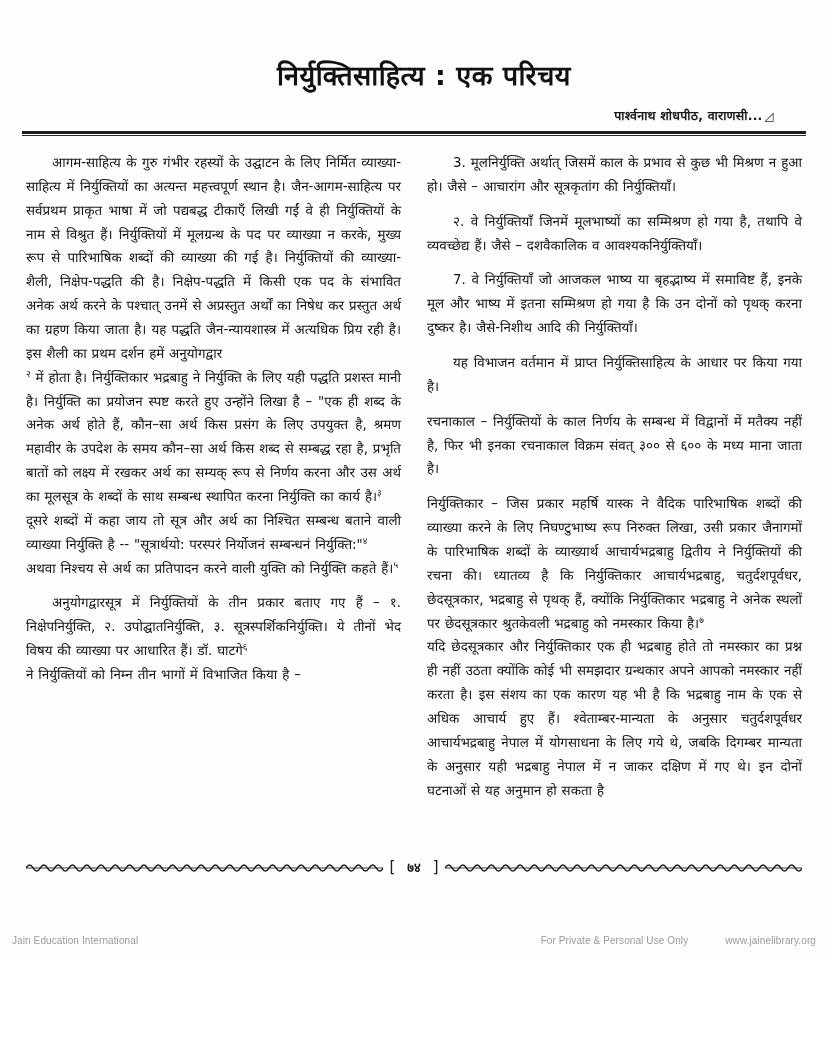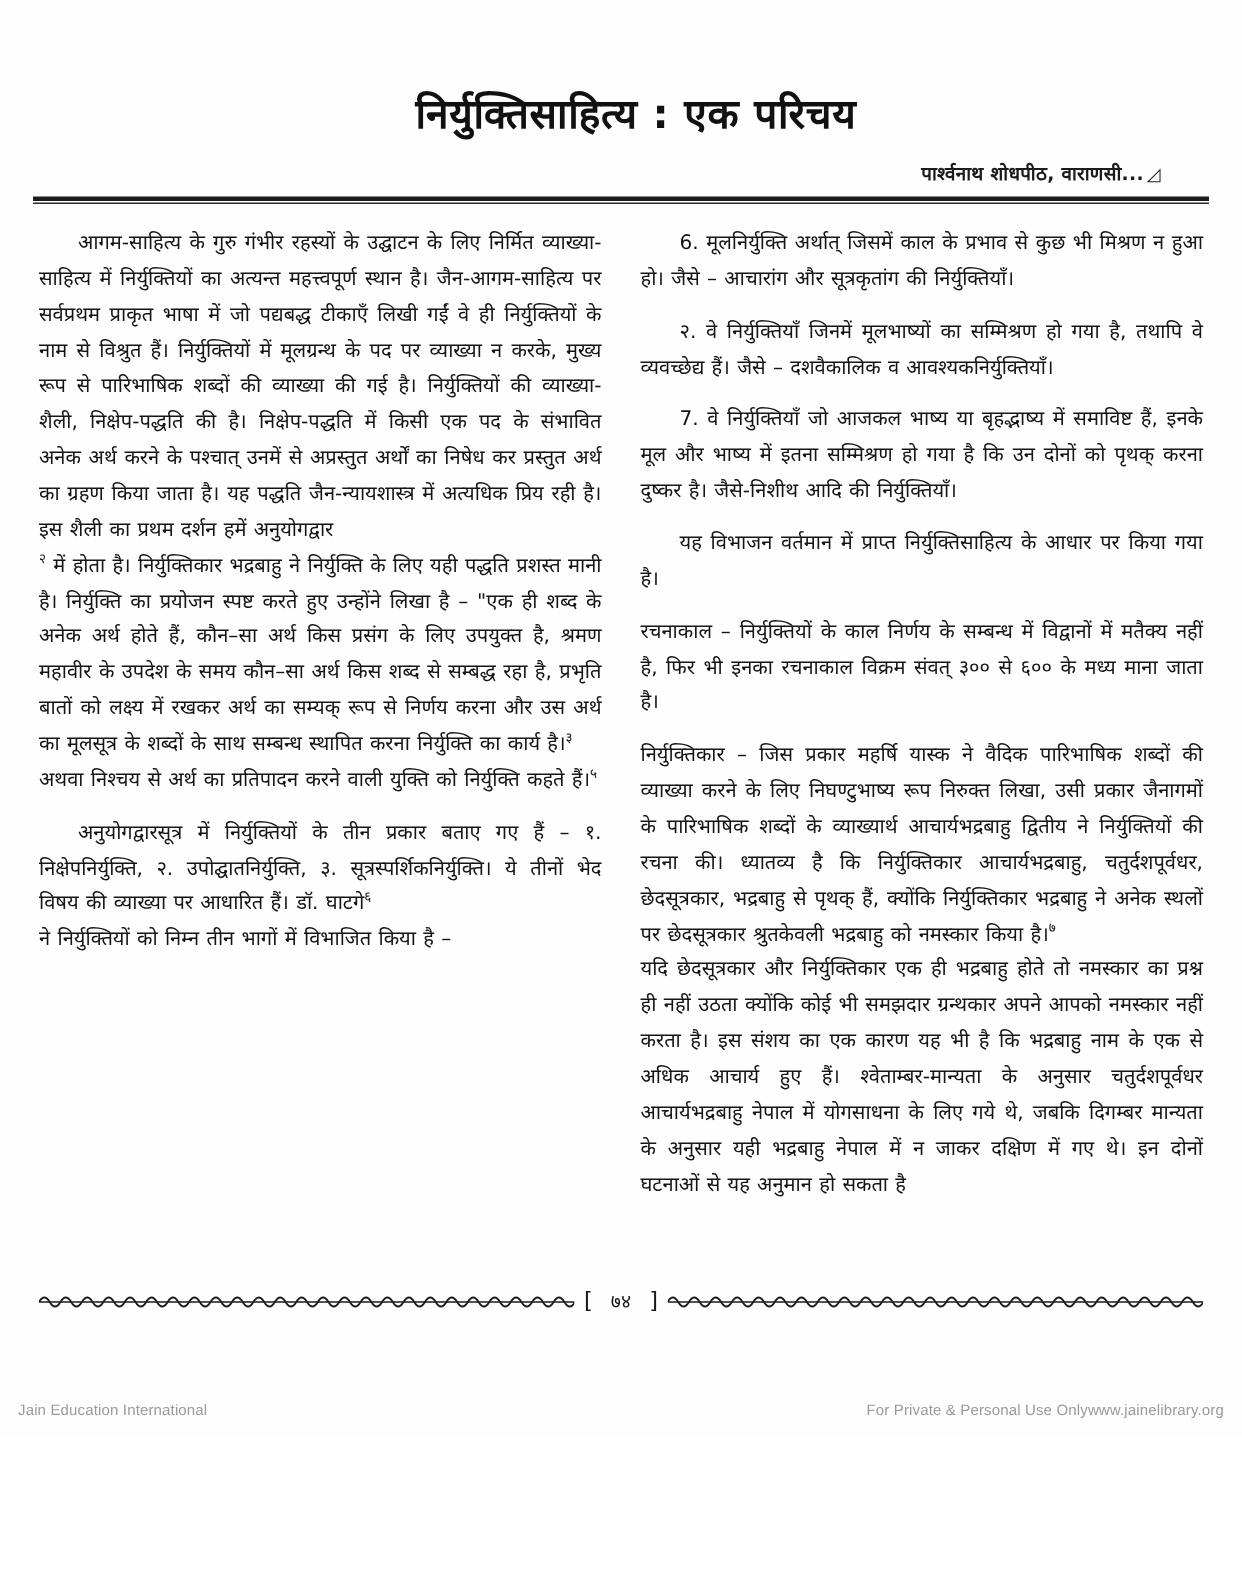--- a/index.html
+++ b/index.html
@@ -125,21 +125,21 @@
   }
   .squiggle {
     flex: 1;
     height: 14px;
     overflow: hidden;
   }
   .squiggle svg { display: block; width: 100%; height: 14px; }
   .page-number {
     font-family: "DejaVu Sans", sans-serif;
     font-size: 13px;
-    font-weight: 400;
+    font-weight: 700;
     color: #1a1a1a;
     padding: 0 6px;
     white-space: nowrap;
   }
   .bracket {
     font-family: "DejaVu Sans", sans-serif;
     font-size: 15px;
     color: #1a1a1a;
     line-height: 1;
   }
@@ -150,20 +150,21 @@
     left: 0; right: 0;
     bottom: 12px;
     display: flex;
     justify-content: space-between;
     padding: 0 12px;
     box-sizing: border-box;
     font-family: "Liberation Sans", sans-serif;
     font-size: 10px;
     color: #9a9a9a;
     letter-spacing: .1px;
+    gap: 37px;
   }
   .footer span { white-space: nowrap; }
   .footer .center { flex: 1; text-align: right; }
   .footer .right { text-align: left; }
 </style>
 </head>
 <body>
 
 <div class="page">
 
@@ -178,27 +179,28 @@
   <div class="rule-wrap">
     <div class="rule-thick"></div>
     <div class="rule-thin"></div>
   </div>
 
   <div class="columns">
 
     <div class="col">
       <p class="indent">आगम-साहित्य के गुरु गंभीर रहस्यों के उद्घाटन के लिए निर्मित व्याख्या-साहित्य में निर्युक्तियों का अत्यन्त महत्त्वपूर्ण स्थान है। जैन-आगम-साहित्य पर सर्वप्रथम प्राकृत भाषा में जो पद्यबद्ध टीकाएँ लिखी गईं वे ही निर्युक्तियों के नाम से विश्रुत हैं। निर्युक्तियों में  मूलग्रन्थ के पद पर व्याख्या न करके, मुख्य रूप से पारिभाषिक शब्दों की व्याख्या की  गई है। निर्युक्तियों की व्याख्या-शैली, निक्षेप-पद्धति की है। निक्षेप-पद्धति में किसी एक पद  के संभावित अनेक अर्थ करने के पश्चात् उनमें से अप्रस्तुत अर्थों का निषेध कर प्रस्तुत अर्थ का ग्रहण किया जाता है। यह पद्धति जैन-न्यायशास्त्र में अत्यधिक प्रिय रही है। इस शैली का प्रथम दर्शन हमें अनुयोगद्वार</p>
       <p class="hang" style="margin-top:-11px"><sup class="fn">२</sup><span> में होता है। निर्युक्तिकार भद्रबाहु ने निर्युक्ति के लिए यही पद्धति प्रशस्त मानी है। निर्युक्ति का प्रयोजन स्पष्ट करते हुए उन्होंने लिखा  है – "एक ही शब्द के अनेक अर्थ होते हैं, कौन–सा अर्थ किस प्रसंग के लिए उपयुक्त है, श्रमण महावीर के उपदेश के समय कौन–सा अर्थ किस शब्द से सम्बद्ध रहा है,  प्रभृति बातों को लक्ष्य में रखकर अर्थ का सम्यक् रूप से निर्णय करना और उस अर्थ का  मूलसूत्र के शब्दों के साथ सम्बन्ध स्थापित करना निर्युक्ति का कार्य है।</span><sup class="fn">३</sup></p>
+      <p class="hang" style="margin-top:-11px"><span> दूसरे  शब्दों में कहा जाय तो सूत्र और अर्थ का निश्चित सम्बन्ध बताने वाली व्याख्या निर्युक्ति है -- "सूत्रार्थयो: परस्परं निर्योजनं सम्बन्धनं निर्युक्ति:"</span><sup class="fn">४</sup></p>
       <p class="hang" style="margin-top:-11px"><span> अथवा निश्चय से अर्थ  का प्रतिपादन करने वाली युक्ति को निर्युक्ति कहते हैं।</span><sup class="fn">५</sup></p>
       <p class="indent"><span>अनुयोगद्वारसूत्र में निर्युक्तियों के तीन प्रकार बताए गए हैं – १.  निक्षेपनिर्युक्ति,  २.  उपोद्घातनिर्युक्ति,  ३. सूत्रस्पर्शिकनिर्युक्ति। ये तीनों भेद विषय की  व्याख्या पर आधारित हैं। डॉ. घाटगे</span><sup class="fn">६</sup></p>
       <p class="hang" style="margin-top:-11px"> ने निर्युक्तियों को निम्न तीन भागों में  विभाजित किया है –</p>
     </div>
 
     <div class="col">
-      <p class="indent">6. मूलनिर्युक्ति अर्थात् जिसमें काल के प्रभाव से कुछ भी मिश्रण न हुआ हो। जैसे –  आचारांग और सूत्रकृतांग की निर्युक्तियाँ।</p>
+      <p class="indent">3. मूलनिर्युक्ति अर्थात् जिसमें काल के प्रभाव से कुछ भी मिश्रण न हुआ हो। जैसे –  आचारांग और सूत्रकृतांग की निर्युक्तियाँ।</p>
       <p class="indent">२. वे निर्युक्तियाँ जिनमें मूलभाष्यों का सम्मिश्रण हो गया है, तथापि वे व्यवच्छेद्य हैं। जैसे – दशवैकालिक व आवश्यकनिर्युक्तियाँ।</p>
       <p class="indent">7. वे निर्युक्तियाँ जो आजकल भाष्य या बृहद्भाष्य में समाविष्ट हैं, इनके मूल और भाष्य में इतना  सम्मिश्रण हो गया है कि उन दोनों को पृथक् करना दुष्कर है। जैसे-निशीथ आदि की निर्युक्तियाँ।</p>
       <p class="indent">यह विभाजन वर्तमान में प्राप्त निर्युक्तिसाहित्य के आधार पर किया गया है।</p>
       <p class="hang">रचनाकाल – निर्युक्तियों के काल निर्णय के सम्बन्ध में विद्वानों में मतैक्य नहीं है,  फिर भी इनका रचनाकाल विक्रम संवत् ३०० से ६०० के मध्य माना जाता है।</p>
       <p class="hang"><span>निर्युक्तिकार – जिस प्रकार महर्षि यास्क ने वैदिक पारिभाषिक शब्दों की व्याख्या  करने के लिए निघण्टुभाष्य रूप निरुक्त लिखा, उसी प्रकार जैनागमों के पारिभाषिक शब्दों के व्याख्यार्थ आचार्यभद्रबाहु द्वितीय ने निर्युक्तियों की रचना की। ध्यातव्य है कि निर्युक्तिकार आचार्यभद्रबाहु, चतुर्दशपूर्वधर, छेदसूत्रकार, भद्रबाहु से पृथक् हैं, क्योंकि  निर्युक्तिकार भद्रबाहु ने अनेक स्थलों पर छेदसूत्रकार श्रुतकेवली भद्रबाहु को नमस्कार  किया है।</span><sup class="fn">७</sup></p>
       <p class="hang" style="margin-top:-11px"> यदि छेदसूत्रकार और निर्युक्तिकार एक ही भद्रबाहु होते तो नमस्कार  का प्रश्न ही नहीं उठता क्योंकि कोई भी समझदार ग्रन्थकार अपने आपको नमस्कार नहीं  करता है। इस संशय का एक कारण यह भी है कि भद्रबाहु नाम के एक से अधिक आचार्य हुए हैं। श्वेताम्बर-मान्यता के अनुसार चतुर्दशपूर्वधर आचार्यभद्रबाहु नेपाल में  योगसाधना के लिए गये थे, जबकि दिगम्बर मान्यता के अनुसार यही भद्रबाहु नेपाल में न  जाकर दक्षिण में गए थे। इन दोनों घटनाओं से यह अनुमान हो सकता है</p>
     </div>
   </div>
 
   <div class="divider-row">

